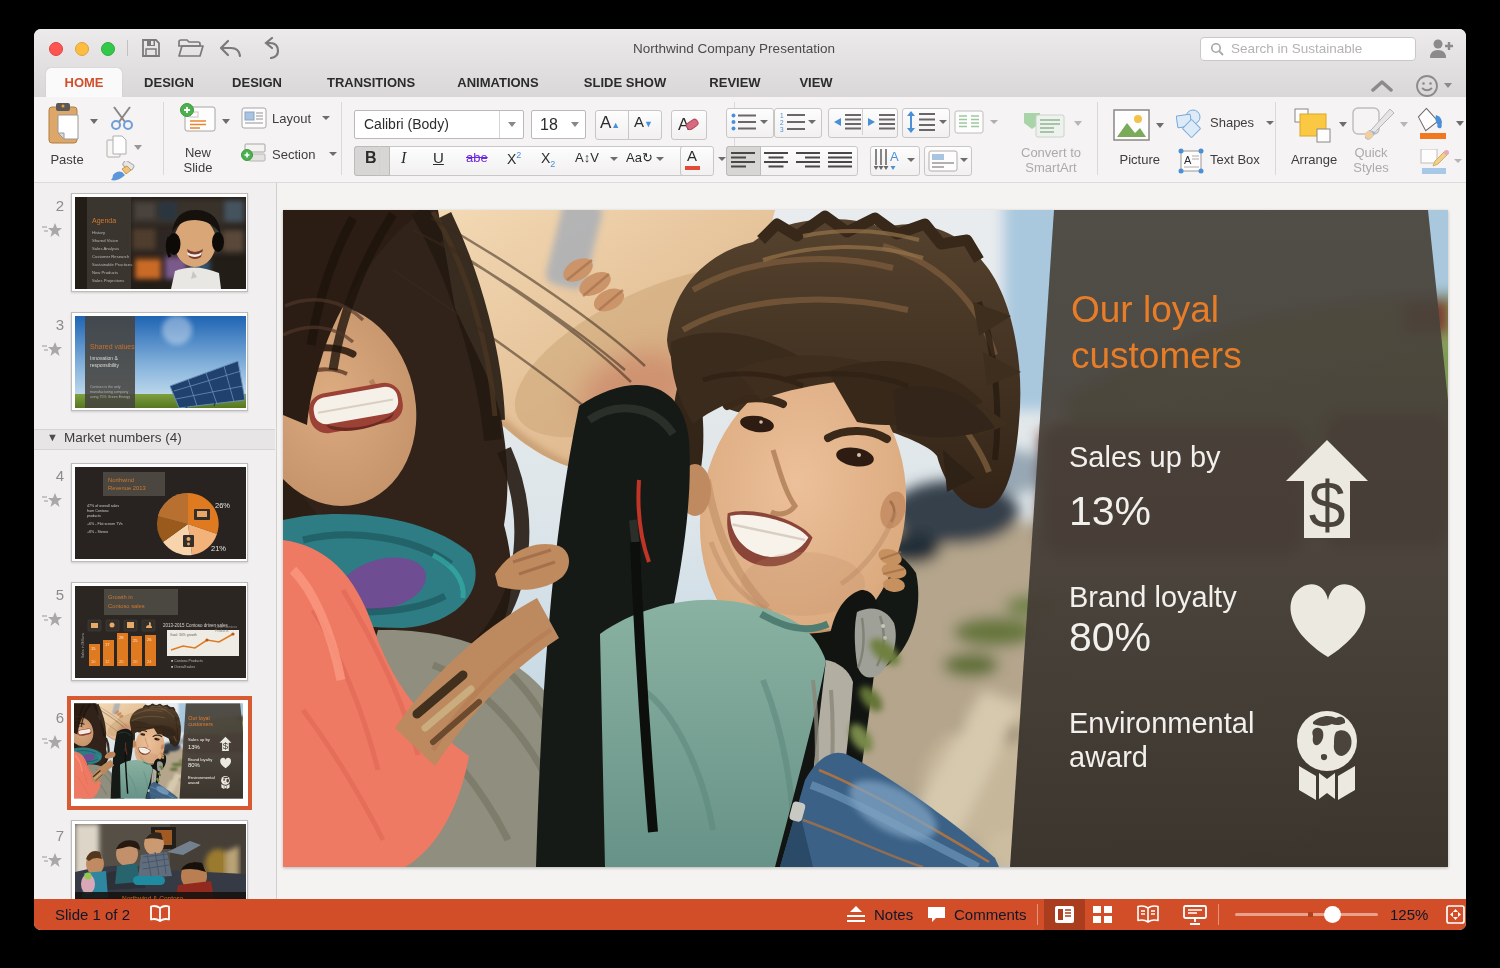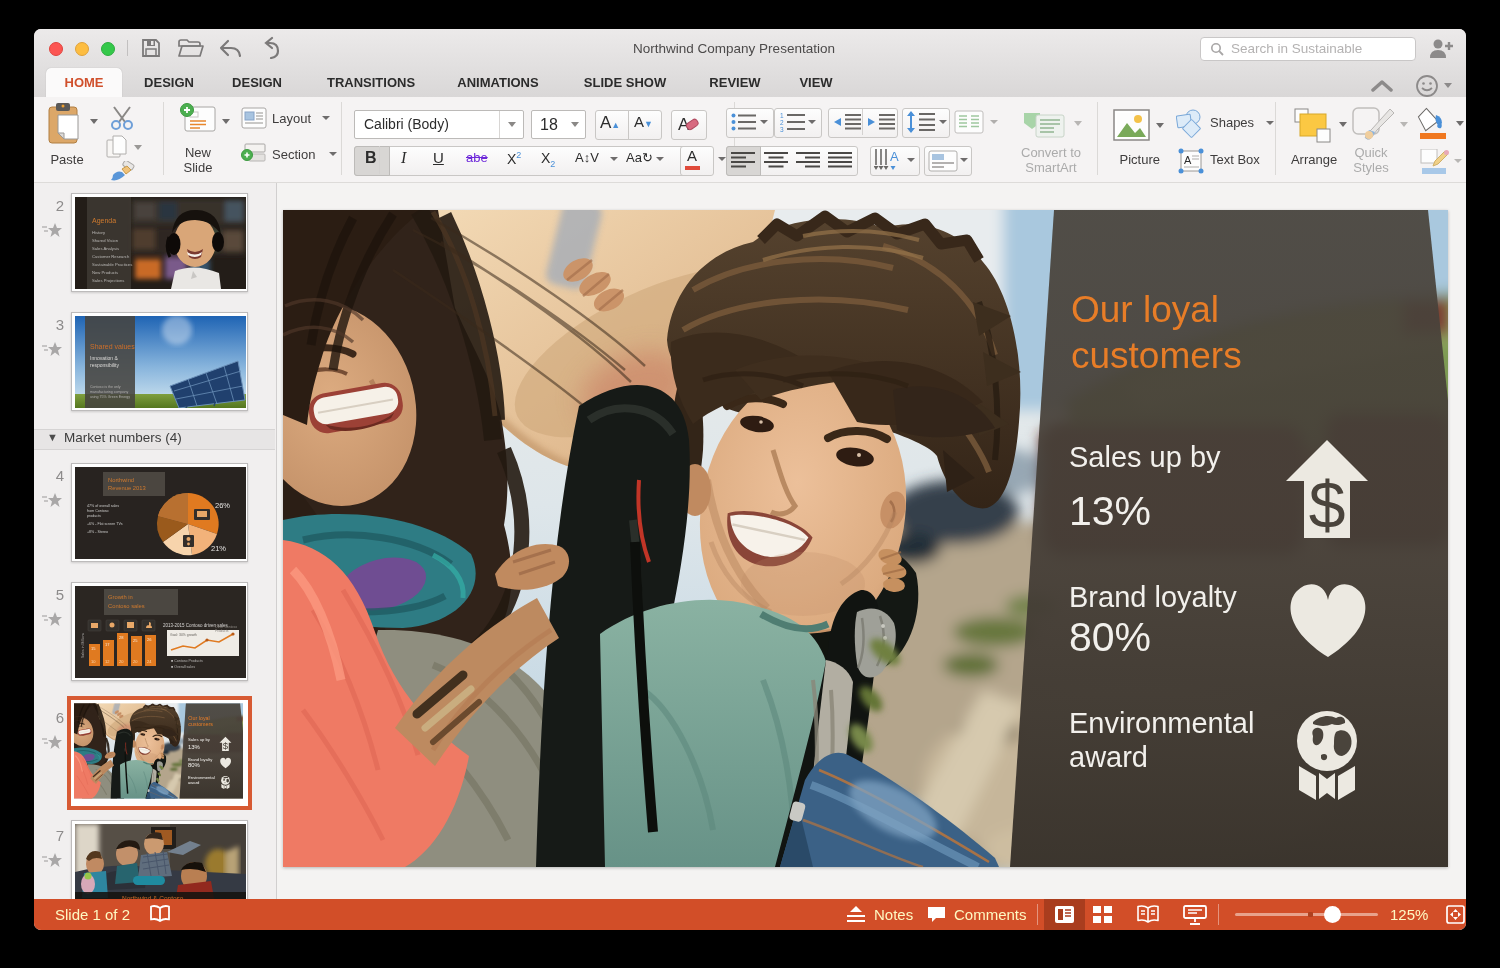--- a/index.html
+++ b/index.html
@@ -23,21 +23,21 @@
   .lbl{font-size:13px;color:#3e3c3c;}
   .glbl{font-size:13px;color:#ababab;}
   .dd{width:0;height:0;border-left:4px solid transparent;border-right:4px solid transparent;border-top:5px solid #6e6c6c;}
   .btn2{height:28px;border:1px solid #c9c7c5;background:linear-gradient(#fdfdfd,#f2f0f0);}
   
   #content{left:0;top:153px;width:1432px;height:717px;background:#f4f3f2;border-top:1px solid #dddbd9;}
   #sidebar{left:0;top:0;width:242px;height:717px;background:#f1efef;border-right:1px solid #d1cfcf;}
   .thumb{left:37px;width:169px;height:91px;background:#fff;border:1px solid #bdbbbb;padding:3px;box-shadow:0 1px 2px rgba(0,0,0,.15);}
   .snum{left:6px;width:24px;text-align:right;font-size:15px;color:#8d8b8b;}
   
-  #status{left:0;top:870px;width:1432px;height:44px;background:#d24e28;color:#fef9c3;font-size:15px;}
+  #status{left:0;top:870px;width:1432px;height:44px;background:#d24e28;color:#0f172a;font-size:15px;}
 </style>
 </head>
 <body>
 <svg width="0" height="0" style="position:absolute;">
 <defs>
 <linearGradient id="skyg" x1="0" y1="0" x2="0" y2="1">
   <stop offset="0" stop-color="#ededea"></stop>
         <stop offset=".45" stop-color="#dee6ea"></stop>
         <stop offset="1" stop-color="#b5cfe0"></stop>
 </linearGradient>

